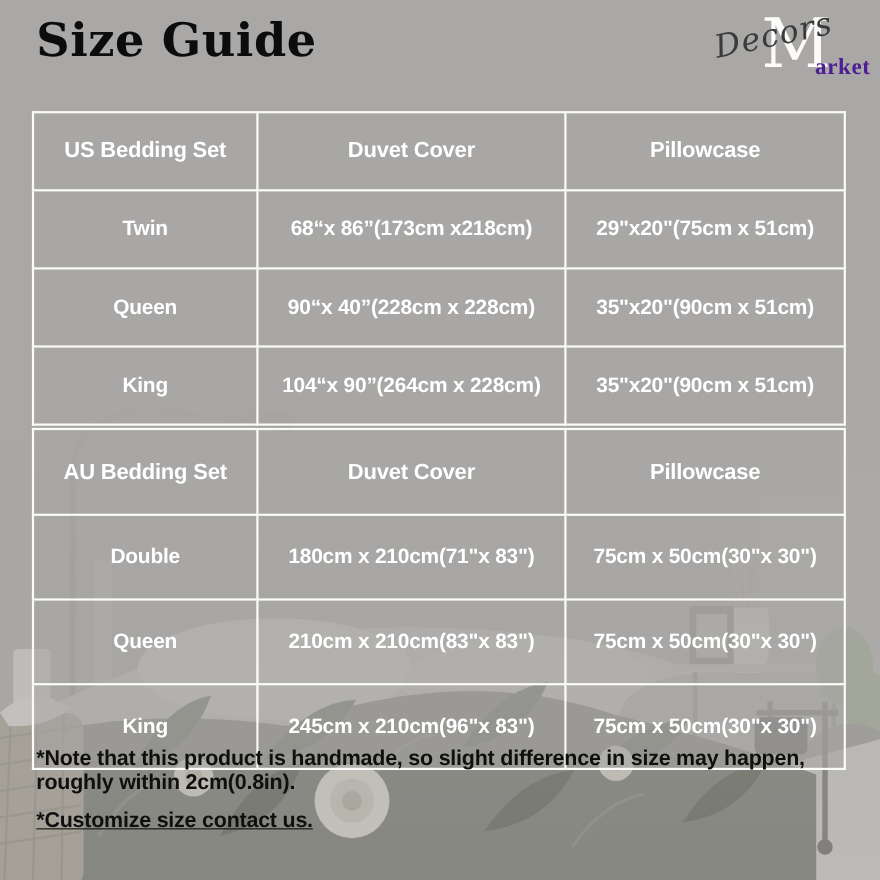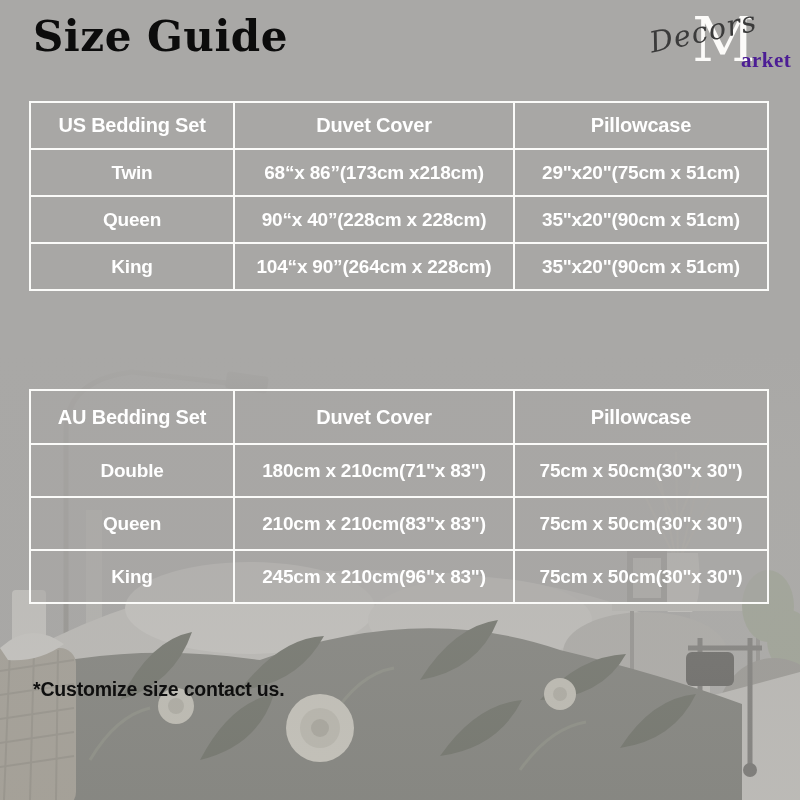--- a/index.html
+++ b/index.html
@@ -35,32 +35,32 @@
   .size-table{position:absolute;left:29px;width:738px;}
   .size-table.t-us{top:101px;}
   .size-table.t-au{top:389px;}
   .size-table table{width:100%;border-collapse:collapse;table-layout:fixed;}
   .size-table col.c1{width:204px;}
   .size-table col.c2{width:280px;}
   .size-table col.c3{width:254px;}
   .size-table th,.size-table td{border:2px solid #fbfbf9;text-align:center;
     vertical-align:middle;color:#ffffff;font-family:"Liberation Sans",sans-serif;
     font-weight:700;background:rgba(167,166,164,0.55);letter-spacing:-0.2px;
-    padding:0;overflow:hidden;white-space:nowrap;}
+    padding:12px;overflow:hidden;white-space:nowrap;}
   .size-table th{font-size:20px;}
   .size-table td{font-size:19px;}
   .t-us th{height:45px;}
   .t-us td{height:45px;}
   .t-au th{height:52px;margin-top:20px;}
   .t-au td{height:51px;}
 
   .notes{position:absolute;left:33px;top:678px;width:748px;}
   .note{margin:0;font-family:"Liberation Sans",sans-serif;font-weight:700;
     font-size:19.5px;line-height:22px;color:#0f0f0f;letter-spacing:-0.2px;}
-  .note + .note{margin-top:13px;}
+  .note + .note{margin-top:13px;text-decoration:underline;}
 </style>
 </head>
 <body>
 
 <div class="canvas">
 
   <svg class="scene" viewBox="0 0 800 800" aria-hidden="true">
     <rect x="0" y="0" width="800" height="800" fill="#a8a7a5"></rect>
     <rect x="690" y="330" width="110" height="470" fill="#aeadaa"></rect>
     <rect x="86" y="510" width="16" height="200" fill="#c2c0bb" opacity="0.7"></rect>
@@ -234,17 +234,18 @@
           <tr>
             <td>King</td>
             <td>245cm x 210cm(96"x 83")</td>
             <td>75cm x 50cm(30"x 30")</td>
           </tr>
         </tbody>
       </table>
     </div>
 
     <div class="notes">
+      <p class="note">*Note that this product is handmade, so slight  difference in size may happen, roughly within 2cm(0.8in).</p>
       <p class="note">*Customize size contact us.</p>
     </div>
   </div>
 
 </div>
 
 </body></html>

